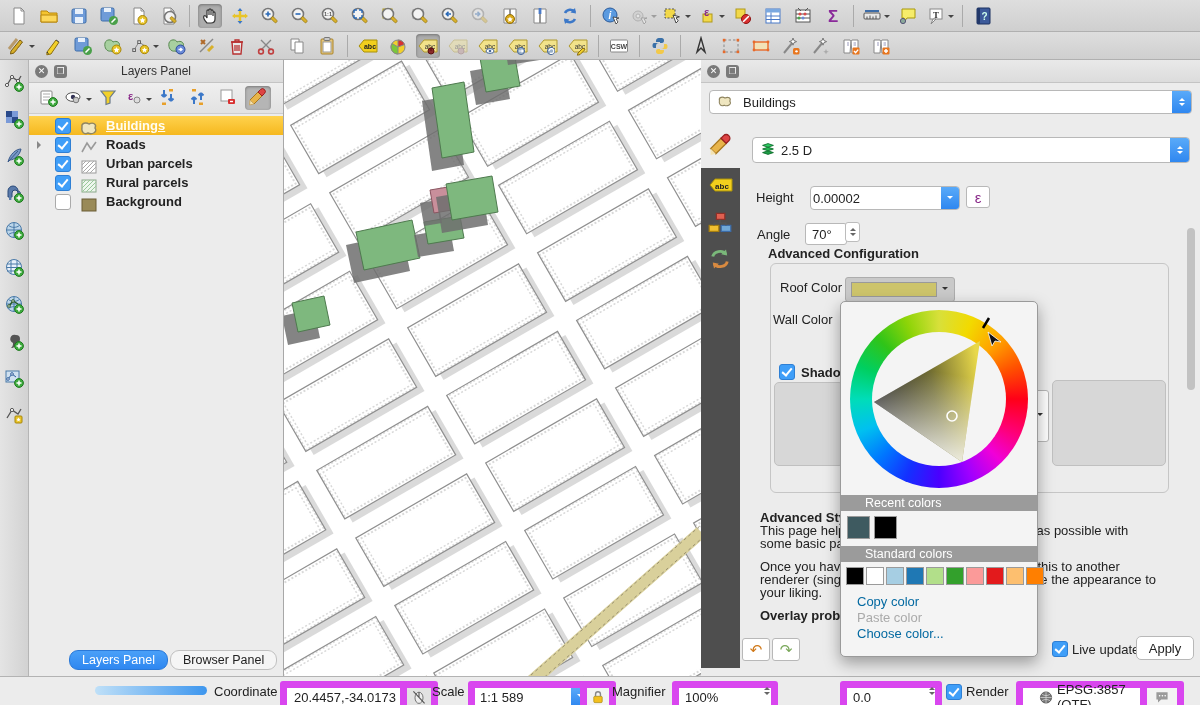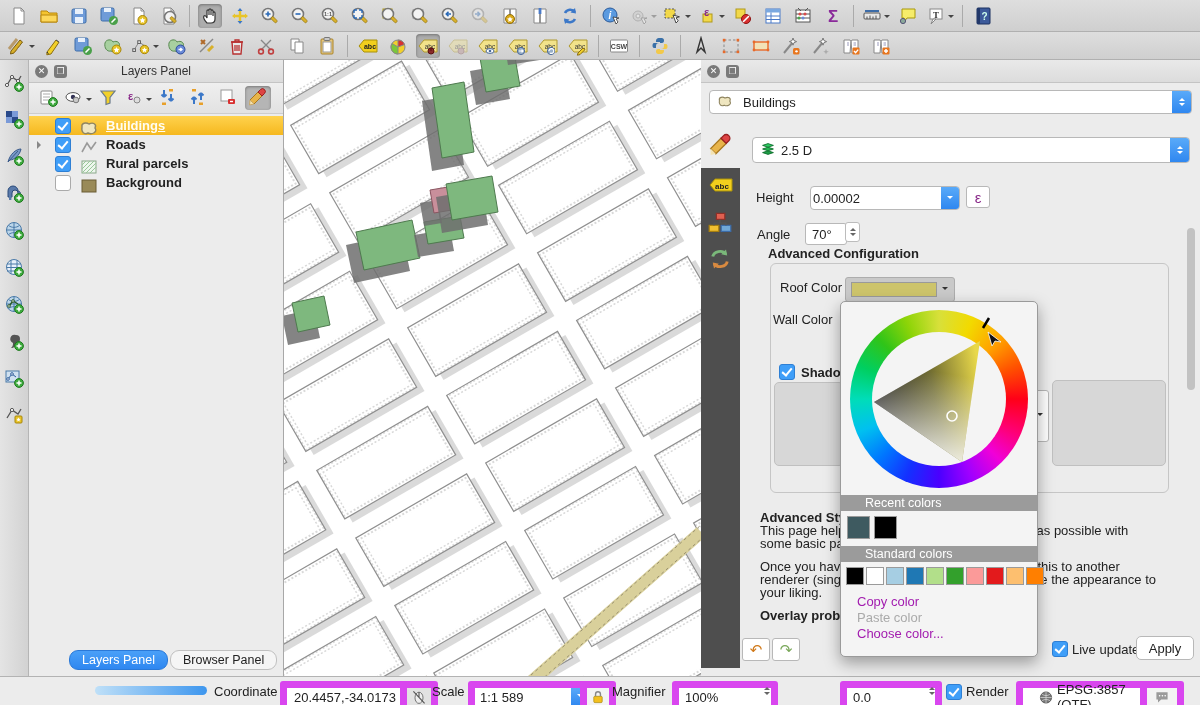--- a/index.html
+++ b/index.html
@@ -72,21 +72,21 @@
   #tabstrip .dark{position:absolute;left:0;top:39px;width:39px;height:500px;background:#4e4e4e;}
   .strip-ic{position:absolute;left:7px;width:26px;height:26px;}
   .gbox{border:1px solid #c6c6c6;border-radius:6px;}
   .grayblock{background:#d7d7d7;border:1px solid #c0c0c0;border-radius:5px;}
   
   #popup{position:absolute;left:840px;top:301px;width:196px;height:354px;background:#f4f4f4;
          border:1px solid #9a9a9a;border-radius:5px;box-shadow:0 6px 16px rgba(0,0,0,.35);z-index:30;}
   .sechead{position:absolute;left:0;width:196px;height:16px;background:#9b9b9b;color:#fff;
            font-size:12.5px;line-height:16px;padding-left:24px;box-sizing:border-box;}
   .sw{border:1px solid #9a9a9a;display:inline-block;}
-  .pmenu{position:absolute;left:16px;font-size:13px;color:#a21caf;}
+  .pmenu{position:absolute;left:16px;font-size:13px;color:#0369a1;}
   .pmenu.dis{color:#aaa;}
   #wheel{position:absolute;left:9px;top:8px;width:178px;height:178px;border-radius:50%;
      background:conic-gradient(from 0deg,#d8e03a,#f2da00,#ffa400,#ff5000,#ff0018,#ff0070,#f000d8,#a000ff,#4a00ff,#1430ff,#0077ff,#00c0f0,#00ddb8,#00cf60,#30c418,#8ed408,#d8e03a);}
   #hole{position:absolute;left:22px;top:22px;width:134px;height:134px;border-radius:50%;background:#f4f4f4;}
   
   #statusbar{position:absolute;left:0;top:676px;width:1200px;height:29px;background:#ececec;
              border-top:1px solid #b3b3b3;}
   .sb-lbl{position:absolute;top:7px;font-size:13px;color:#222;}
   .sb-fld{position:absolute;top:4px;height:18px;background:#fff;border:7px solid #d946ef;border-radius:3px;
           display:flex;align-items:center;justify-content:center;font-size:13px;}
@@ -844,20 +844,29 @@
             </svg></span>
           <span class="llabel">Buildings</span>
         </div>
         <div class="lrow">
           <i class="tri"></i>
           <span class="chk"></span>
           <span class="lic"><svg viewBox="0 0 20 20" width="20" height="20">
               <path d="M3 14 L8 5 L12 11 L17 4" fill="none" stroke="#9a9a9a" stroke-width="1.6"></path>
             </svg></span>
           <span class="llabel">Roads</span>
+        </div>
+        <div class="lrow">
+          <i class="tri blank"></i>
+          <span class="chk"></span>
+          <span class="lic"><svg viewBox="0 0 20 20" width="20" height="20">
+              <rect x="3" y="4" width="14" height="12" fill="#fff" stroke="#999"></rect>
+              <path d="M3 8 l4-4 M3 12 l8-8 M3 16 l12-12 M7 16 l10-10 M11 16 l6-6" stroke="#aaa"></path>
+            </svg></span>
+          <span class="llabel">Urban parcels</span>
         </div>
         <div class="lrow">
           <i class="tri blank"></i>
           <span class="chk"></span>
           <span class="lic"><svg viewBox="0 0 20 20" width="20" height="20">
               <rect x="3" y="4" width="14" height="12" fill="#eef6ee" stroke="#8aa88a"></rect>
               <path d="M3 8 l4-4 M3 12 l8-8 M3 16 l12-12 M7 16 l10-10 M11 16 l6-6" stroke="#9ac89a"></path>
             </svg></span>
           <span class="llabel">Rural parcels</span>
         </div>

